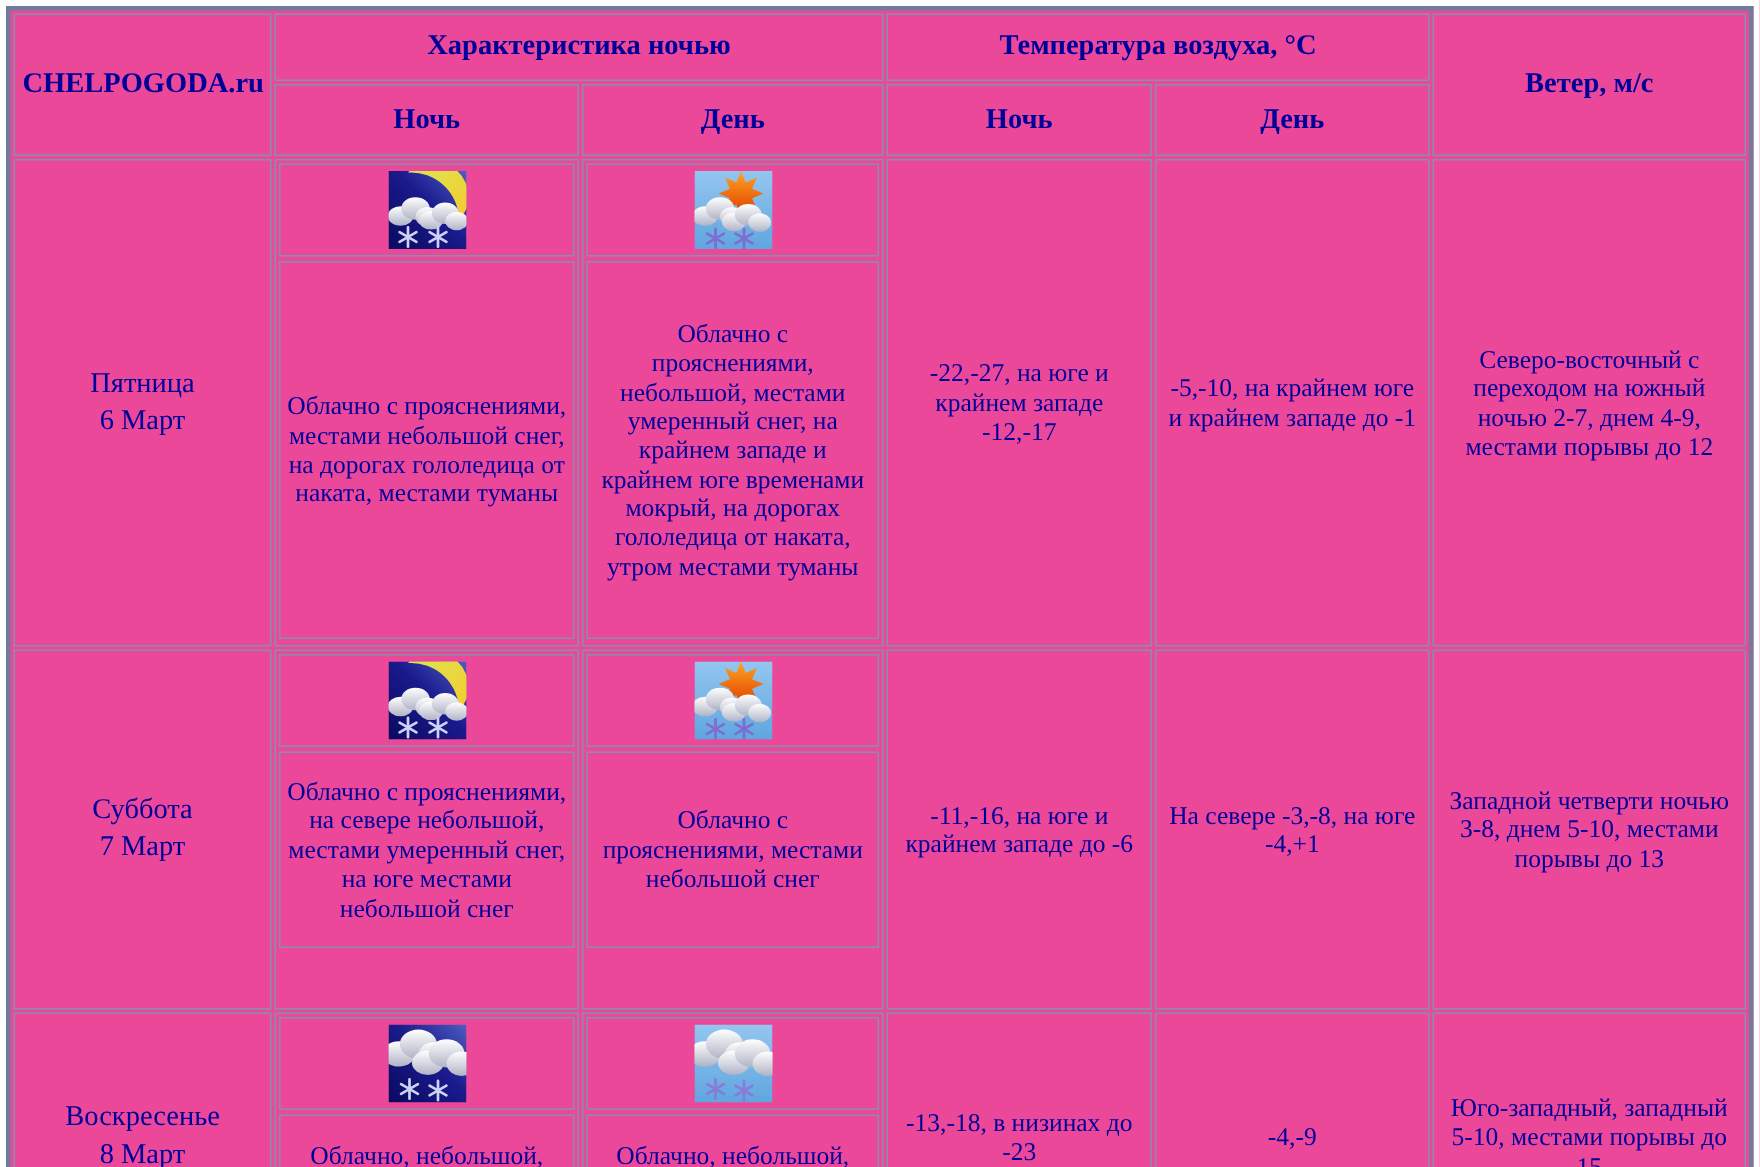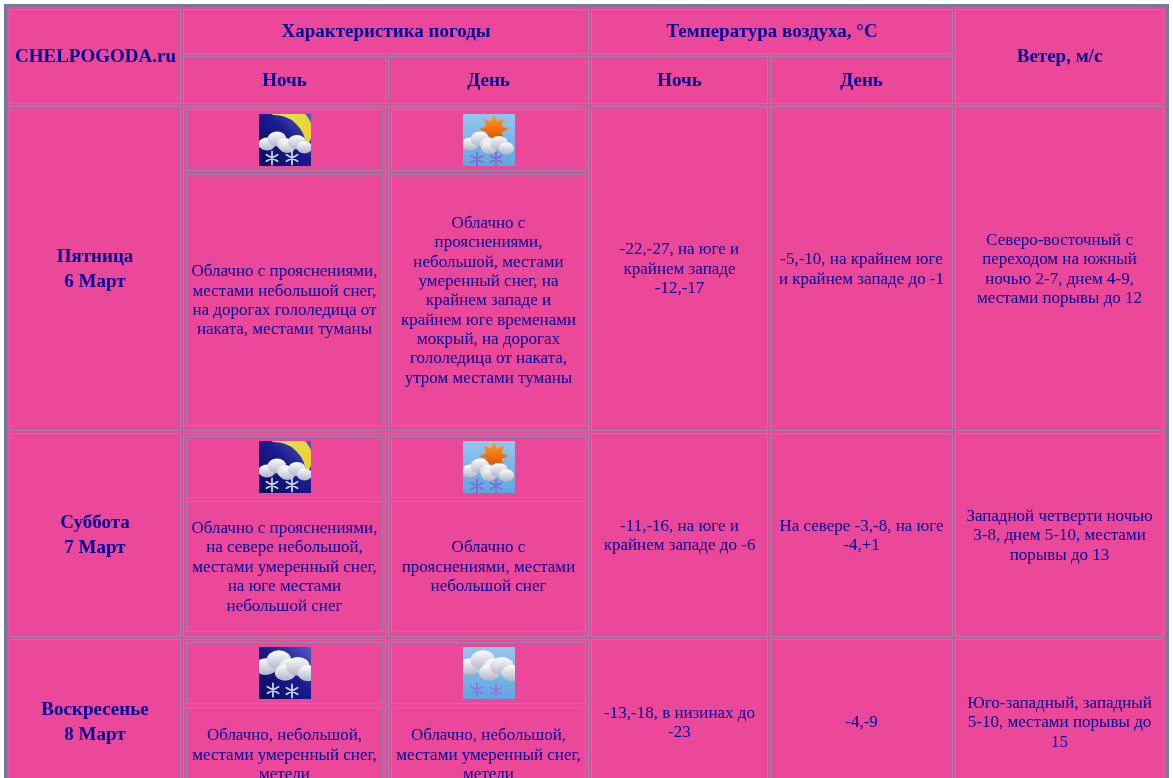--- a/index.html
+++ b/index.html
@@ -21,23 +21,23 @@
     border:1px solid #8490ae;
     vertical-align:middle;
     text-align:center;
     padding:2px 5px;
     overflow:hidden;
   }
   .hdr td{font-weight:bold;font-size:19px;line-height:1.2;}
   tr.hr1{height:45px;}
   tr.hr2{height:48px;}
   tr.r0{height:325px;}
-  tr.r1{height:204px;}
+  tr.r1{height:240px;}
   tr.r2{height:140px;}
-  .day-cell{font-weight:bold;font-size:19px;line-height:1.3;}
+  .day-cell{font-weight:normal;font-size:19px;line-height:1.3;}
   .txt{font-size:17px;line-height:1.14;}
   td.char-cell{padding:2px;vertical-align:top;}
   .char-wrap{display:flex;flex-direction:column;border-radius:17px;}
   tr.r0 .char-wrap{height:317px;}
   tr.r1 .char-wrap{height:196px;justify-content:space-between;}
   tr.r2 .char-wrap{height:160px;}
   .icon-box{
     flex:none;height:60px;margin-bottom:3px;
     border:1px solid #8490ae;
     display:flex;align-items:center;justify-content:center;
@@ -126,21 +126,21 @@
       <col style="width:177px">
         <col style="width:183px">
         <col style="width:209px">
     </colgroup>
 
     <tbody>
         <tr class="hdr hr1">
       <td rowspan="2">
         <span>CHELPOGODA.ru</span>
       </td>
-      <td colspan="2">Характеристика погоды</td>
+      <td colspan="2">Характеристика ночью</td>
       <td colspan="2">Температура воздуха, °C</td>
       <td rowspan="2">Ветер, м/с</td>
     </tr>
 
     <tr class="hdr hr2">
       <td>Ночь</td>
       <td>День</td>
       <td>Ночь</td>
       <td>День</td>
     </tr>

